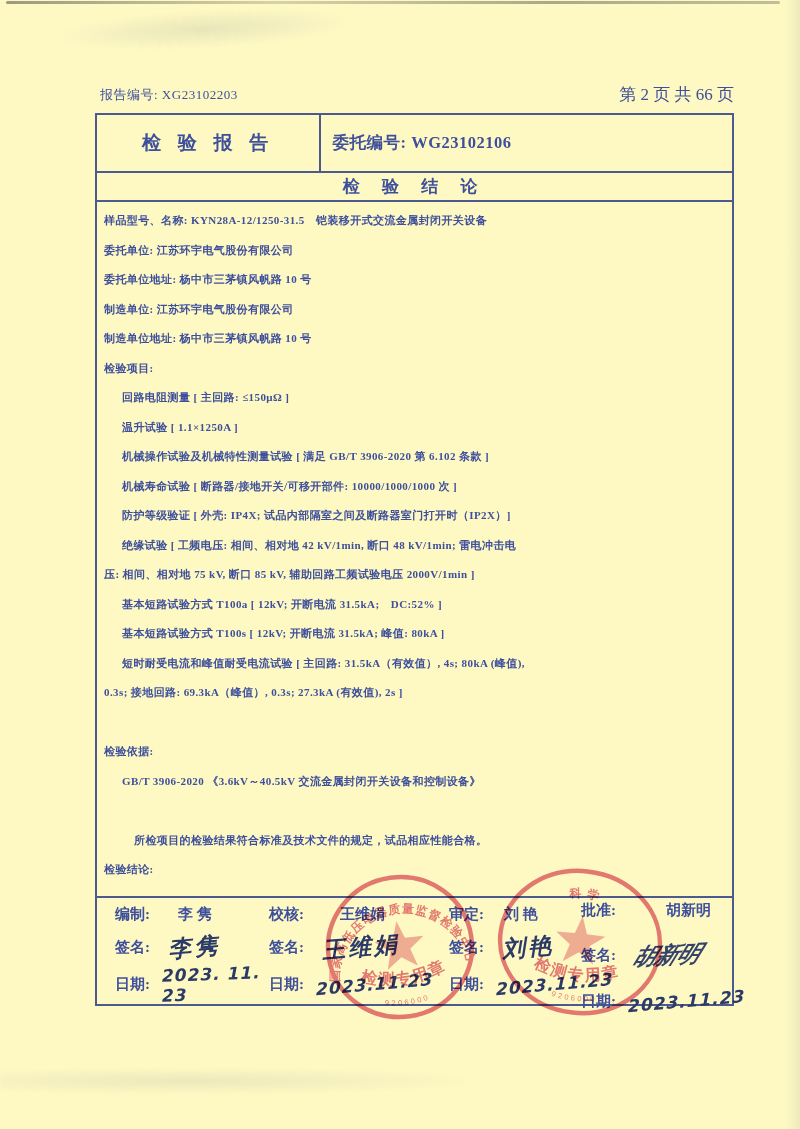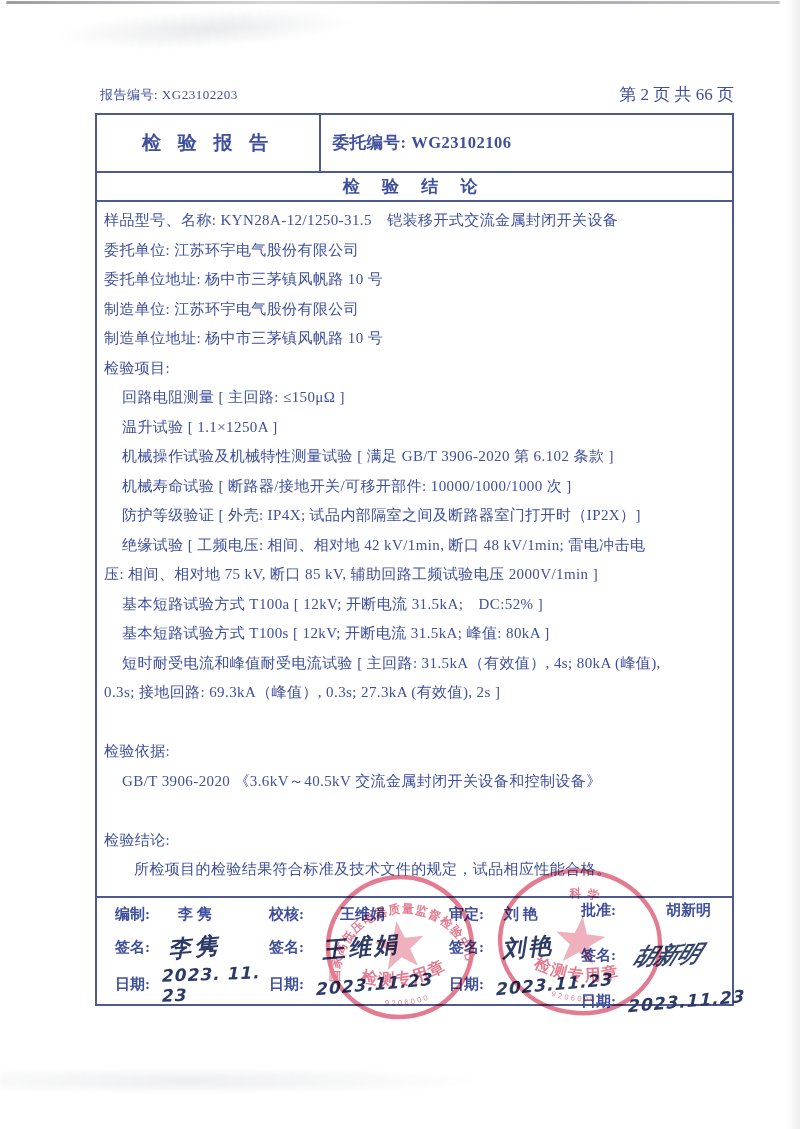--- a/index.html
+++ b/index.html
@@ -1,18 +1,18 @@
 <!DOCTYPE html>
 <html><head>
 <meta charset="utf-8">
 <style>
   html,body{margin:0;padding:0;background:#e8e8e6;}
   .page{
     position:relative; width:800px; height:1129px; margin:0 auto;
-    background:#ffffff; overflow:hidden;
+    background:#fef9c3; overflow:hidden;
     font-family:"Liberation Serif","DejaVu Serif",serif;
     color:#3E4F9C;
   }
   
   .scan-top{position:absolute;left:6px;top:1px;width:774px;height:3px;border-radius:2px;
     background:linear-gradient(90deg,rgba(35,38,45,.45),rgba(35,38,45,.18) 35%,rgba(35,38,45,.38) 70%,rgba(35,38,45,.28));}
   .smudge-tl{position:absolute;left:55px;top:10px;width:300px;height:38px;
     background:radial-gradient(ellipse at 50% 50%,rgba(120,126,140,.16),rgba(120,126,140,0) 70%);
     filter:blur(1px);transform:rotate(-3deg);}
   .smudge-bl{position:absolute;left:0px;top:1068px;width:470px;height:26px;
@@ -37,21 +37,21 @@
   .cell-org{border-right:2px solid #4D5A90;flex-direction:column;line-height:25px;
     font-size:17.5px;font-weight:bold;letter-spacing:2px;}
   .cell-title{border-right:2px solid #4D5A90;font-size:19px;font-weight:bold;letter-spacing:6px;}
   .cell-wtno{font-size:16.5px;font-weight:bold;letter-spacing:.5px;}
   .sec-row{height:27px;flex:0 0 auto;border-bottom:2px solid #4D5A90;
     display:flex;align-items:center;justify-content:center;
     font-size:17px;font-weight:bold;letter-spacing:9px;}
 
   
   .content{flex:1 1 auto;border-bottom:2px solid #4D5A90;padding-top:4px;position:relative;overflow:hidden;}
-  .ln{height:29.5px;line-height:29.5px;font-size:15px;font-weight:normal;
+  .ln{height:29.5px;line-height:29.5px;font-size:11px;font-weight:bold;
       padding-left:7px;white-space:nowrap;letter-spacing:.4px;}
   .ln.i1{padding-left:25px;}
   .ln.i2{padding-left:37px;}
 
   
   .sig-area{height:106px;flex:0 0 auto;position:relative;font-size:15px;}
   .sig-col{position:absolute;top:3px;height:100px;display:flex;flex-direction:column;}
   .sc1{left:18px;width:150px;}
   .sc2{left:172px;width:168px;}
   .sc3{left:352px;width:130px;}
@@ -120,22 +120,22 @@
       <div class="ln i1">绝缘试验 [ 工频电压: 相间、相对地 42 kV/1min, 断口 48 kV/1min; 雷电冲击电</div>
       <div class="ln">压: 相间、相对地 75 kV, 断口 85 kV, 辅助回路工频试验电压 2000V/1min ]</div>
       <div class="ln i1">基本短路试验方式 T100a [ 12kV; 开断电流 31.5kA;　DC:52% ]</div>
       <div class="ln i1">基本短路试验方式 T100s [ 12kV; 开断电流 31.5kA; 峰值: 80kA ]</div>
       <div class="ln i1">短时耐受电流和峰值耐受电流试验 [ 主回路: 31.5kA（有效值）, 4s; 80kA (峰值),</div>
       <div class="ln">0.3s; 接地回路: 69.3kA（峰值）, 0.3s; 27.3kA (有效值), 2s ]</div>
       <div class="ln"></div>
       <div class="ln">检验依据:</div>
       <div class="ln i1">GB/T 3906-2020 《3.6kV～40.5kV 交流金属封闭开关设备和控制设备》</div>
       <div class="ln"></div>
+      <div class="ln i2">所检项目的检验结果符合标准及技术文件的规定，试品相应性能合格。</div>
       <div class="ln">检验结论:</div>
-      <div class="ln i2">所检项目的检验结果符合标准及技术文件的规定，试品相应性能合格。</div>
     </div>
 
     <div class="sig-area">
 
       <div class="sig-col sc1">
         <div class="sr sr1">
           <span class="rlabel">编制:</span>
           <span class="pname g1">李 隽</span>
         </div>
         <div class="sr sr2">

